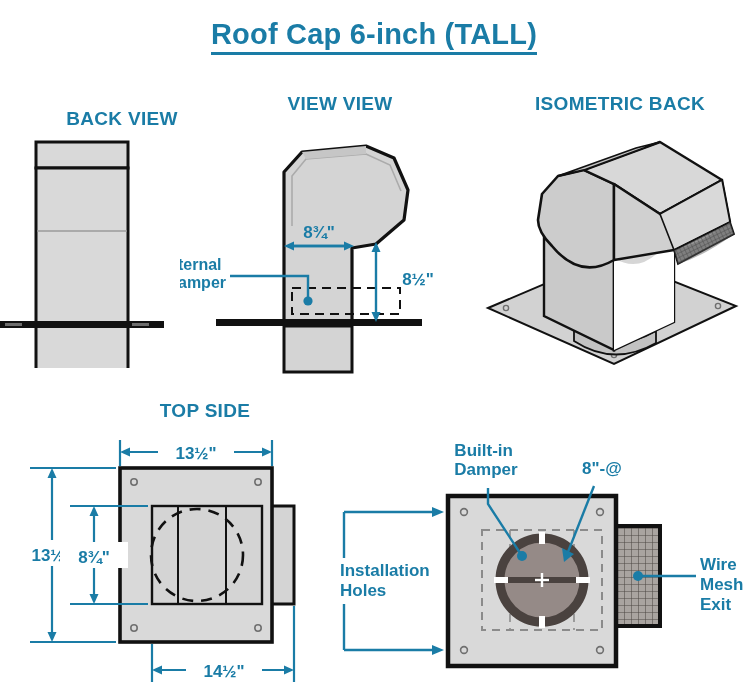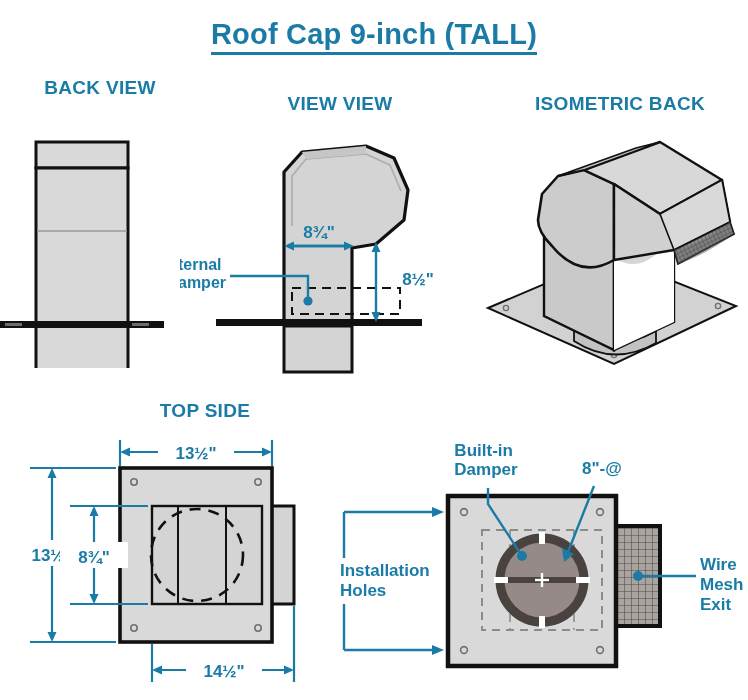--- a/index.html
+++ b/index.html
@@ -23,24 +23,24 @@
   .dim{font:bold 17px "Liberation Sans",sans-serif;fill:#1a7ca6;}
   .ann{font:bold 16px "Liberation Sans",sans-serif;fill:#1a7ca6;}
   .annb{font:bold 17px "Liberation Sans",sans-serif;fill:#1a7ca6;}
 </style>
 </head>
 <body>
 
 <div class="sheet">
 
   <div class="title">
-    <u>Roof Cap 9-inch (TALL)</u>
+    <u>Roof Cap 6-inch (TALL)</u>
   </div>
 
-  <div class="vlabel" style="left:0;top:77px;width:200px;">BACK VIEW</div>
+  <div class="vlabel" style="left:0;top:108px;width:200px;padding-left:22px;">BACK VIEW</div>
   <div class="vlabel" style="left:240px;top:93px;width:200px;">VIEW VIEW</div>
   <div class="vlabel" style="left:505px;top:93px;width:230px;">ISOMETRIC BACK</div>
   <div class="vlabel" style="left:105px;top:400px;width:200px;">TOP SIDE</div>
 
   <svg width="230" height="240" viewBox="0 0 230 240" style="position:absolute;left:0;top:128px;">
     <g stroke="#111" stroke-width="3" fill="#d9d9d9">
       <rect x="36" y="14" width="92" height="26"></rect>
       <rect x="36" y="40" width="92" height="156"></rect>
     </g>
     <line x1="37" y1="103" x2="127" y2="103" stroke="#9a9a9a" stroke-width="1.6"></line>

